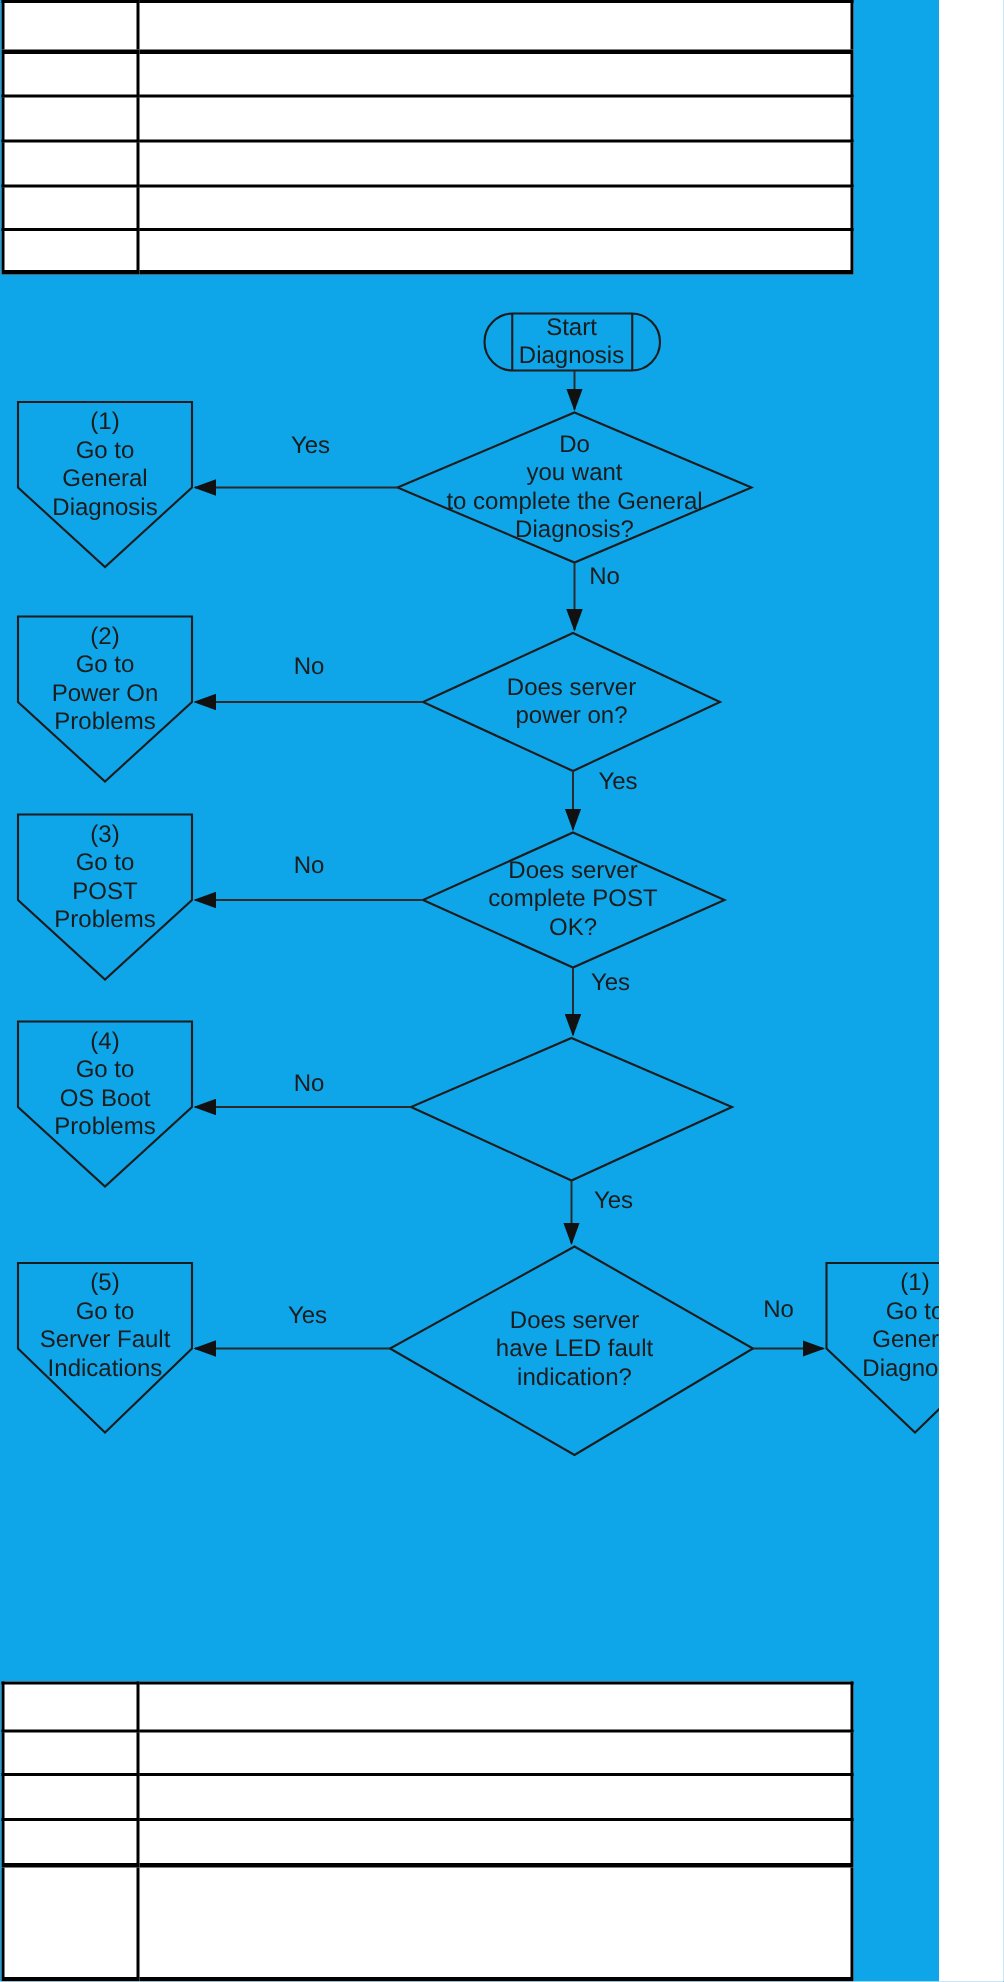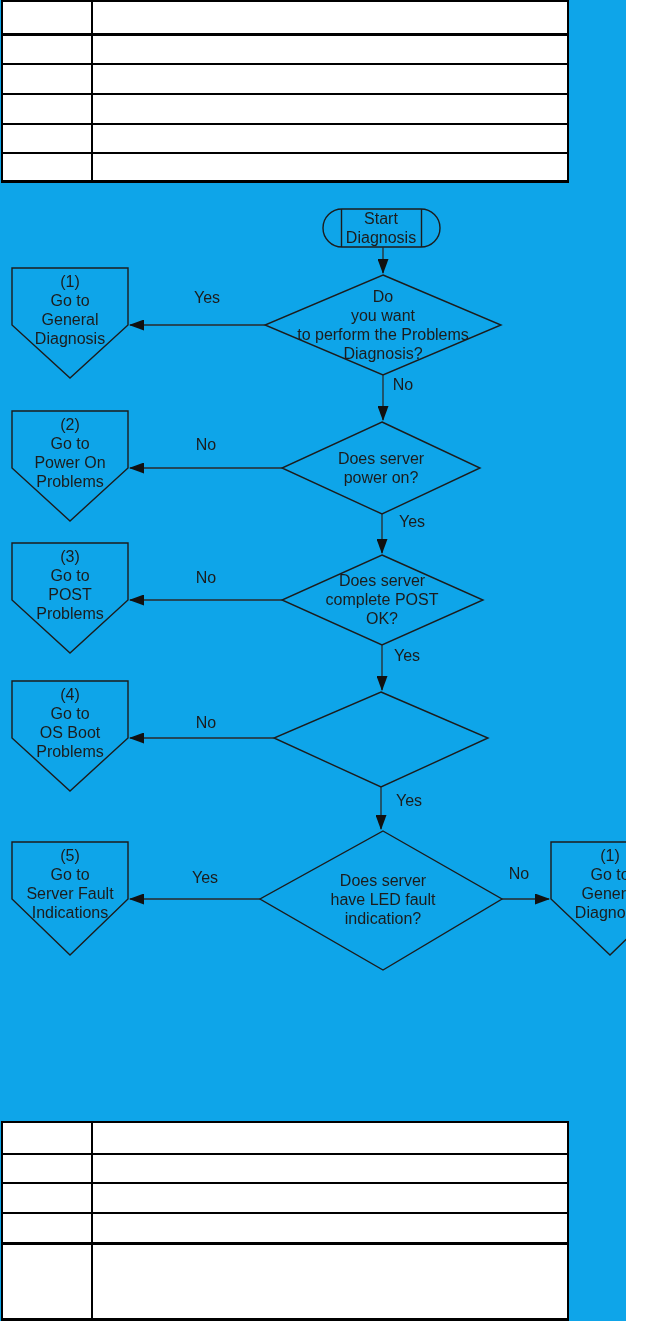--- a/index.html
+++ b/index.html
@@ -123,21 +123,21 @@
       <line x1="260" y1="899" x2="130" y2="899" marker-end="url(#arrow)"></line>
       <line x1="502" y1="899" x2="549" y2="899" marker-end="url(#arrow)"></line>
     </g>
   </svg>
 
   <div class="ct" style="left:381px; top:209px;">Start
 Diagnosis</div>
 
   <div class="ct" style="left:383px; top:287px;">Do
 you want
-to perform the Problems
+to complete the General
 Diagnosis?</div>
   <div class="ct" style="left:381px; top:449px;">Does server
 power on?</div>
   <div class="ct" style="left:382px; top:571px;">Does server
 complete POST
 OK?</div>
   <div class="ct" style="left:383px; top:871px;">Does server
 have LED fault
 indication?</div>
 

